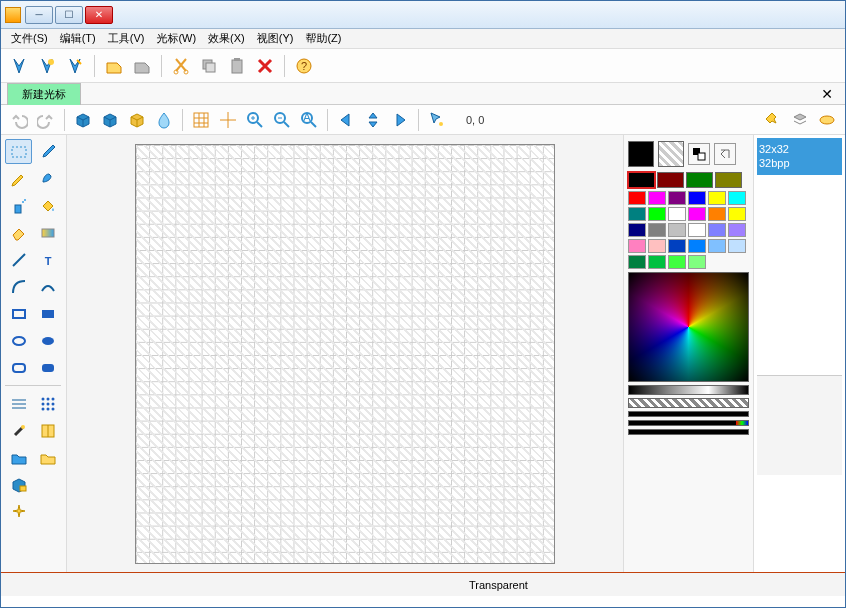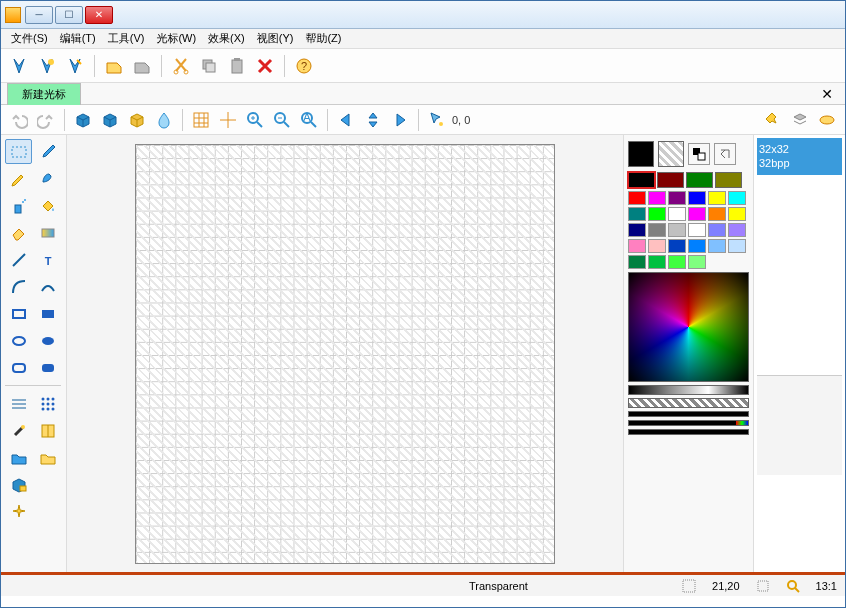--- a/index.html
+++ b/index.html
@@ -13,21 +13,21 @@
 .menubar{height:20px;background:#f4f4f4;display:flex;padding:0 4px;border-bottom:1px solid #ddd}
 .menu-item{padding:2px 6px;cursor:pointer}
 .toolbar-row{height:34px;background:#fdfdfd;display:flex;align-items:center;padding:0 6px;gap:4px;border-bottom:1px solid #ddd}
 .tb-btn{width:24px;height:24px;display:flex;align-items:center;justify-content:center;cursor:pointer;border:1px solid transparent;border-radius:2px}
 .tb-sep{width:1px;height:22px;background:#ccc;margin:0 3px}
 .ico{width:18px;height:18px}
 .tab-row{height:22px;background:#f8f8f8;display:flex;align-items:center;padding:0 6px;border-bottom:1px solid #ccc}
 .tab{padding:3px 14px;border:1px solid #bbb;border-bottom:none;background:#86efac;cursor:pointer}
 .tab-close{margin-left:auto;font-size:14px;cursor:pointer;padding:0 6px}
 .toolbar2{height:30px;background:#fdfdfd;display:flex;align-items:center;padding:0 6px;gap:3px;border-bottom:1px solid #ddd}
-.coord{margin-left:0;color:#333}
+.coord{margin-left:14px;color:#333}
 .main{display:flex;height:437px}
 .tool-panel{width:66px;background:#f8f8f8;border-right:1px solid #ddd;padding:4px;display:flex;flex-wrap:wrap;gap:2px;align-content:flex-start}
 .tool{width:27px;height:25px;display:flex;align-items:center;justify-content:center;cursor:pointer;border:1px solid transparent;border-radius:2px}
 .tool.sel{border-color:#5a9ad4;background:#d7e8f8}
 .canvas-area{flex:1;background:#f4f4f4;display:flex;align-items:center;justify-content:center;position:relative}
 .canvas-grid{width:420px;height:420px;background:#fff;background-image:repeating-linear-gradient(45deg,#e8e8e8 0 2px,transparent 2px 6px),linear-gradient(#ccc 1px,transparent 1px),linear-gradient(90deg,#ccc 1px,transparent 1px);background-size:auto,13.125px 13.125px,13.125px 13.125px;border:1px solid #888}
 .right-panel{width:222px;display:flex}
 .color-panel{width:130px;background:#f8f8f8;border-left:1px solid #ddd;padding:4px;display:flex;flex-direction:column;gap:3px}
 .fg-bg{height:30px;display:flex;gap:4px;align-items:center}
 .fg-sw{width:26px;height:26px;background:#000;border:1px solid #666}
@@ -37,21 +37,21 @@
 .cswatch{width:27px;height:16px;border:1px solid #666;cursor:pointer}
 .cswatch.sel{outline:2px solid #d22;outline-offset:-1px}
 .palette{display:flex;flex-wrap:wrap;gap:2px}
 .pswatch{width:18px;height:14px;border:1px solid #999;cursor:pointer}
 .picker{height:110px;background:conic-gradient(red,yellow,lime,cyan,blue,magenta,red);position:relative;border:1px solid #666;cursor:crosshair}
 .picker::after{content:"";position:absolute;inset:0;background:radial-gradient(circle at center,transparent 0%,#000 100%)}
 .hgrad{height:10px;border:1px solid #666}
 .preview-panel{width:92px;background:#fff;border-left:1px solid #ddd;padding:3px}
 .size-item{padding:4px 2px;background:#3a9bdc;color:#fff;cursor:pointer;line-height:1.3}
 .preview-box{height:100px;margin-top:200px;border-top:1px solid #ccc;background:#f4f4f4}
-.statusbar{height:24px;background:#f4f4f4;border-top:3px solid #c2410c;display:flex;align-items:center;padding:0 8px;gap:16px}
+.statusbar{height:24px;background:#f4f4f4;border-top:1px solid #c2410c;display:flex;align-items:center;padding:0 8px;gap:16px}
 .status-right{margin-left:auto;display:flex;gap:16px;align-items:center}
 .tool-hr{width:56px;height:1px;background:#ccc;margin:3px 0}
 svg{display:block}
 </style>
 </head>
 <body>
 
 <div class="titlebar">
   <div class="app-icon"></div>
   <div class="win-btns">
@@ -476,33 +476,13 @@
         <div>32x32</div>
         <div>32bpp</div>
       </div>
       <div class="preview-box"></div>
     </div>
   </div>
 </div>
 
 <div class="statusbar">
   <span style="margin-left:460px">Transparent</span>
-  <div class="status-right">
-    <span>
-        <svg width="14" height="14" viewBox="0 0 14 14">
-          <rect x="1" y="1" width="12" height="12" fill="none" stroke="#888" stroke-dasharray="1 1"></rect>
-        </svg>
-      </span>
-    <span>21,20</span>
-    <span>
-        <svg width="14" height="14" viewBox="0 0 14 14">
-          <rect x="2" y="2" width="10" height="10" fill="none" stroke="#888" stroke-dasharray="1 1"></rect>
-        </svg>
-      </span>
-    <span>
-        <svg width="14" height="14" viewBox="0 0 14 14">
-          <circle cx="6" cy="6" r="4" fill="none" stroke="#e0a000" stroke-width="2"></circle>
-          <path d="M9 9l4 4" stroke="#e0a000" stroke-width="2"></path>
-        </svg>
-      </span>
-    <span>13:1</span>
-  </div>
 </div>
 
 </body></html>

